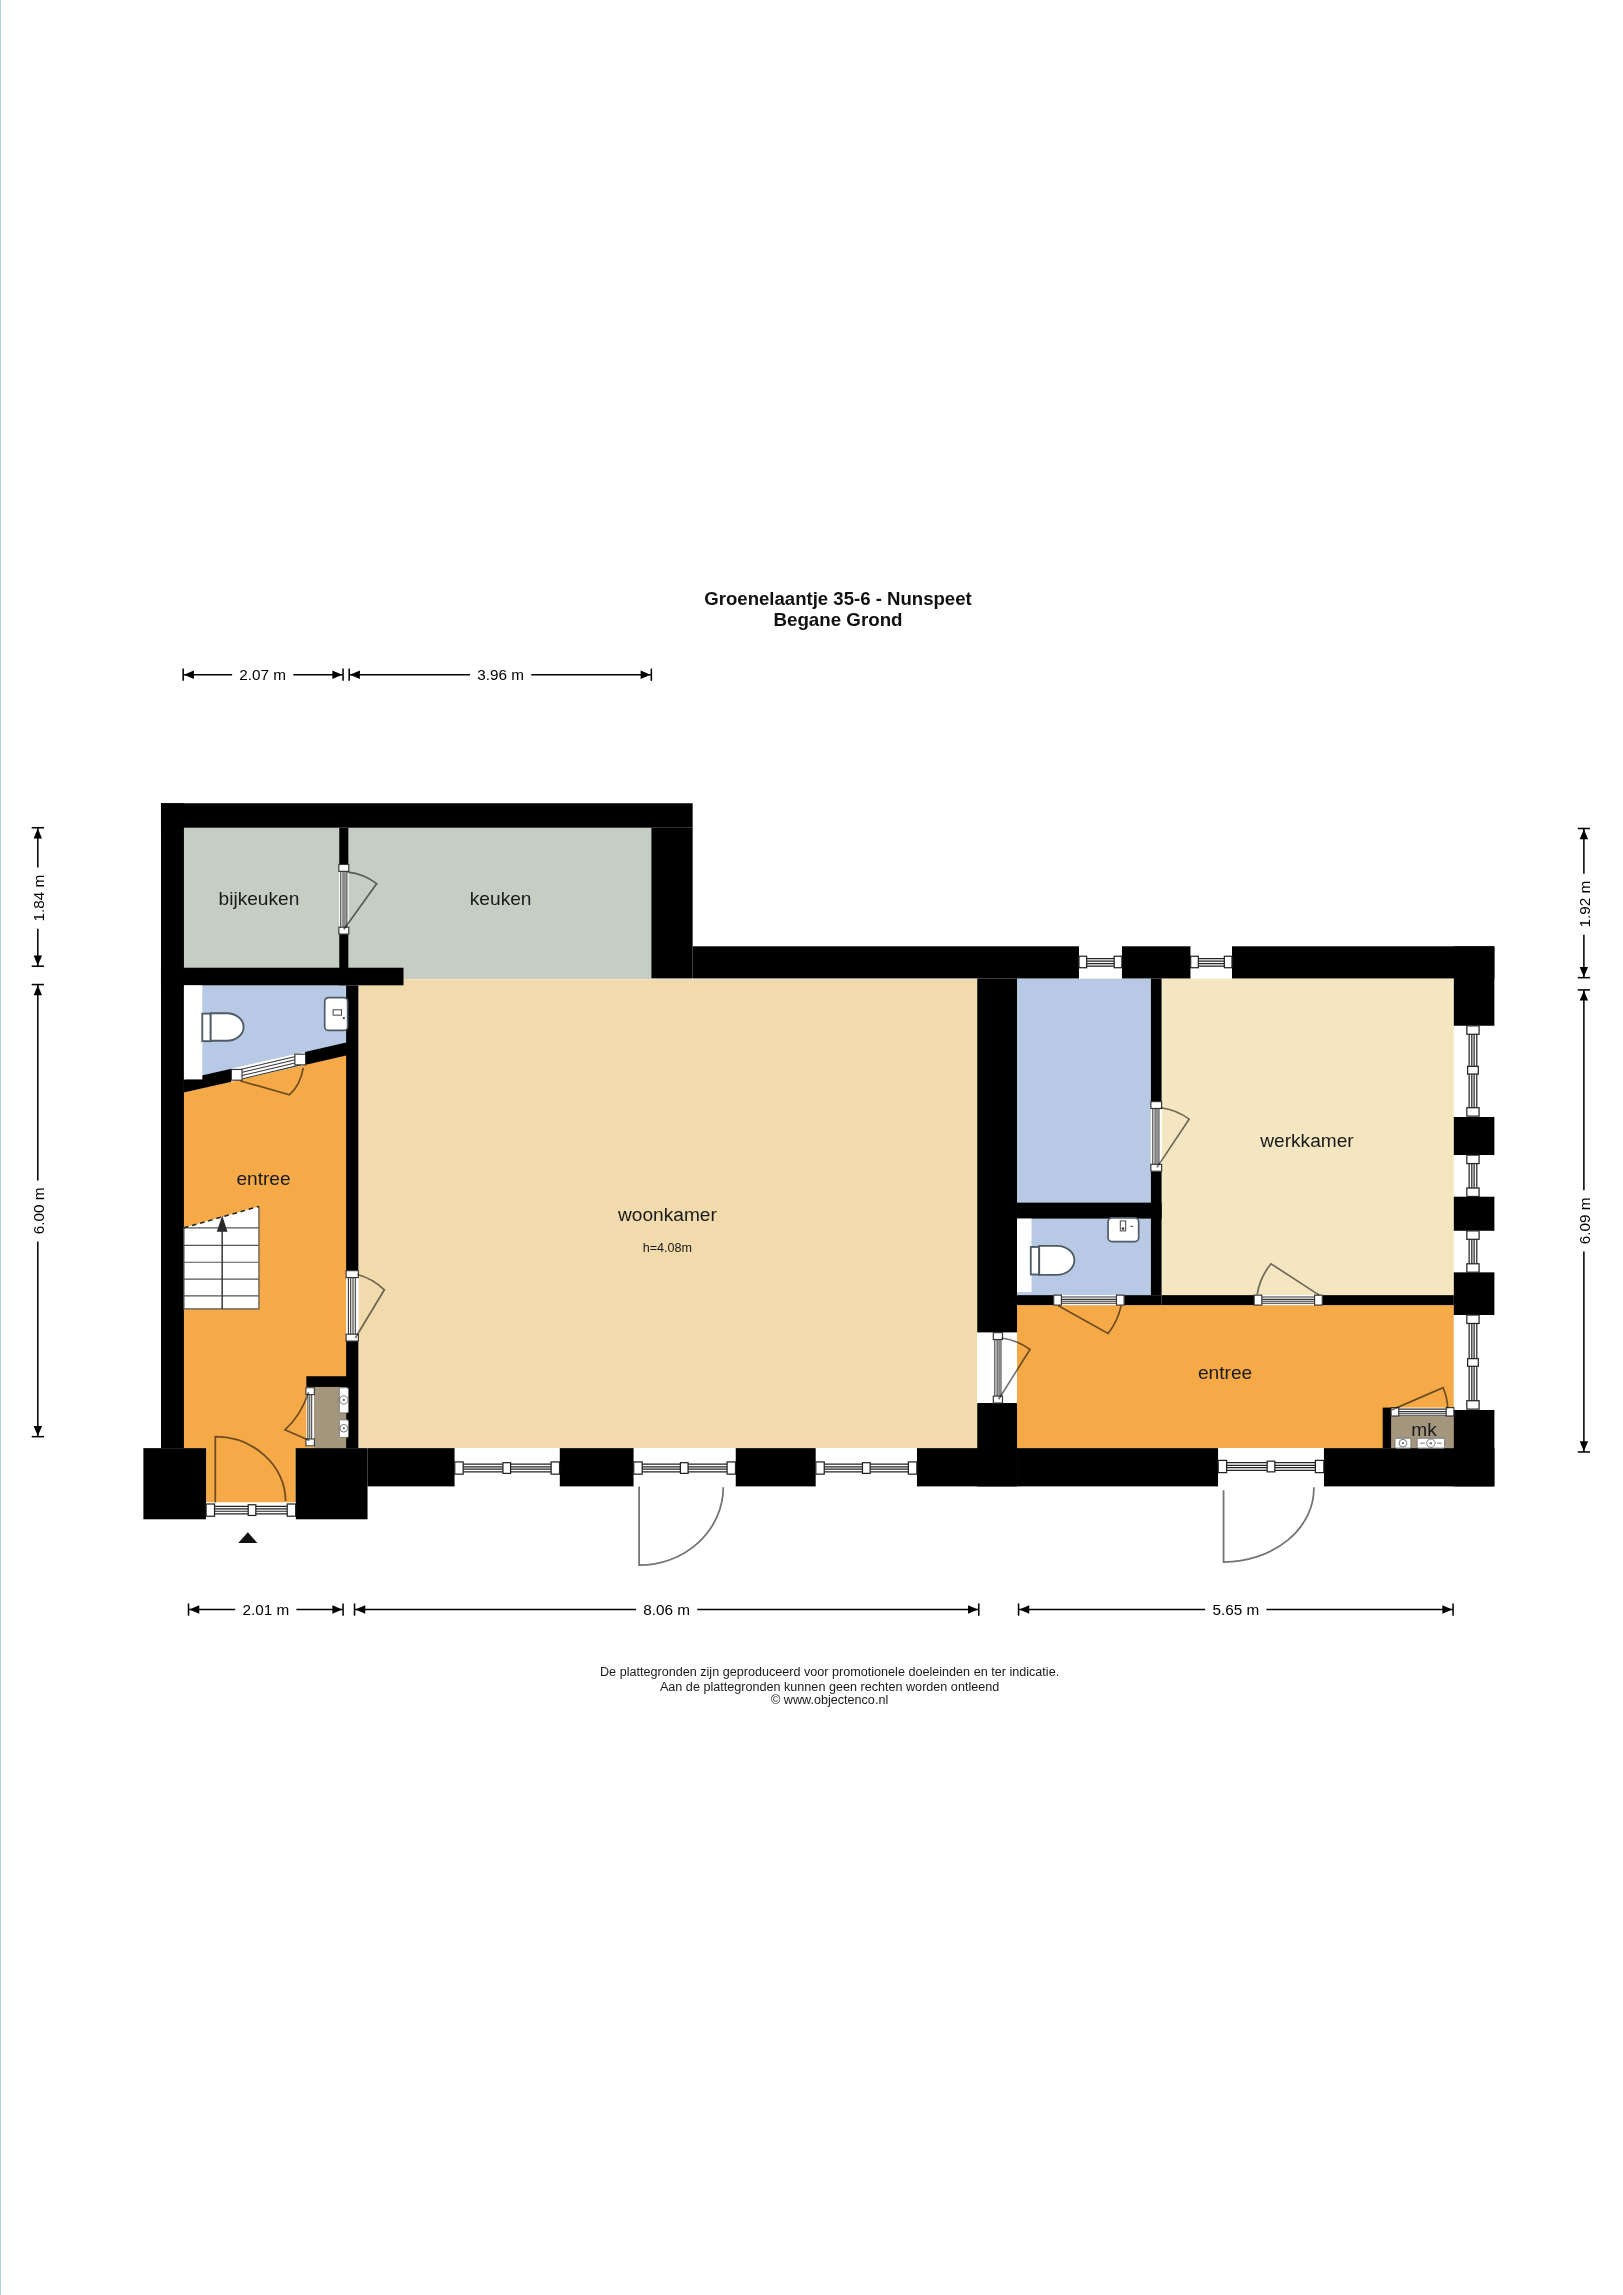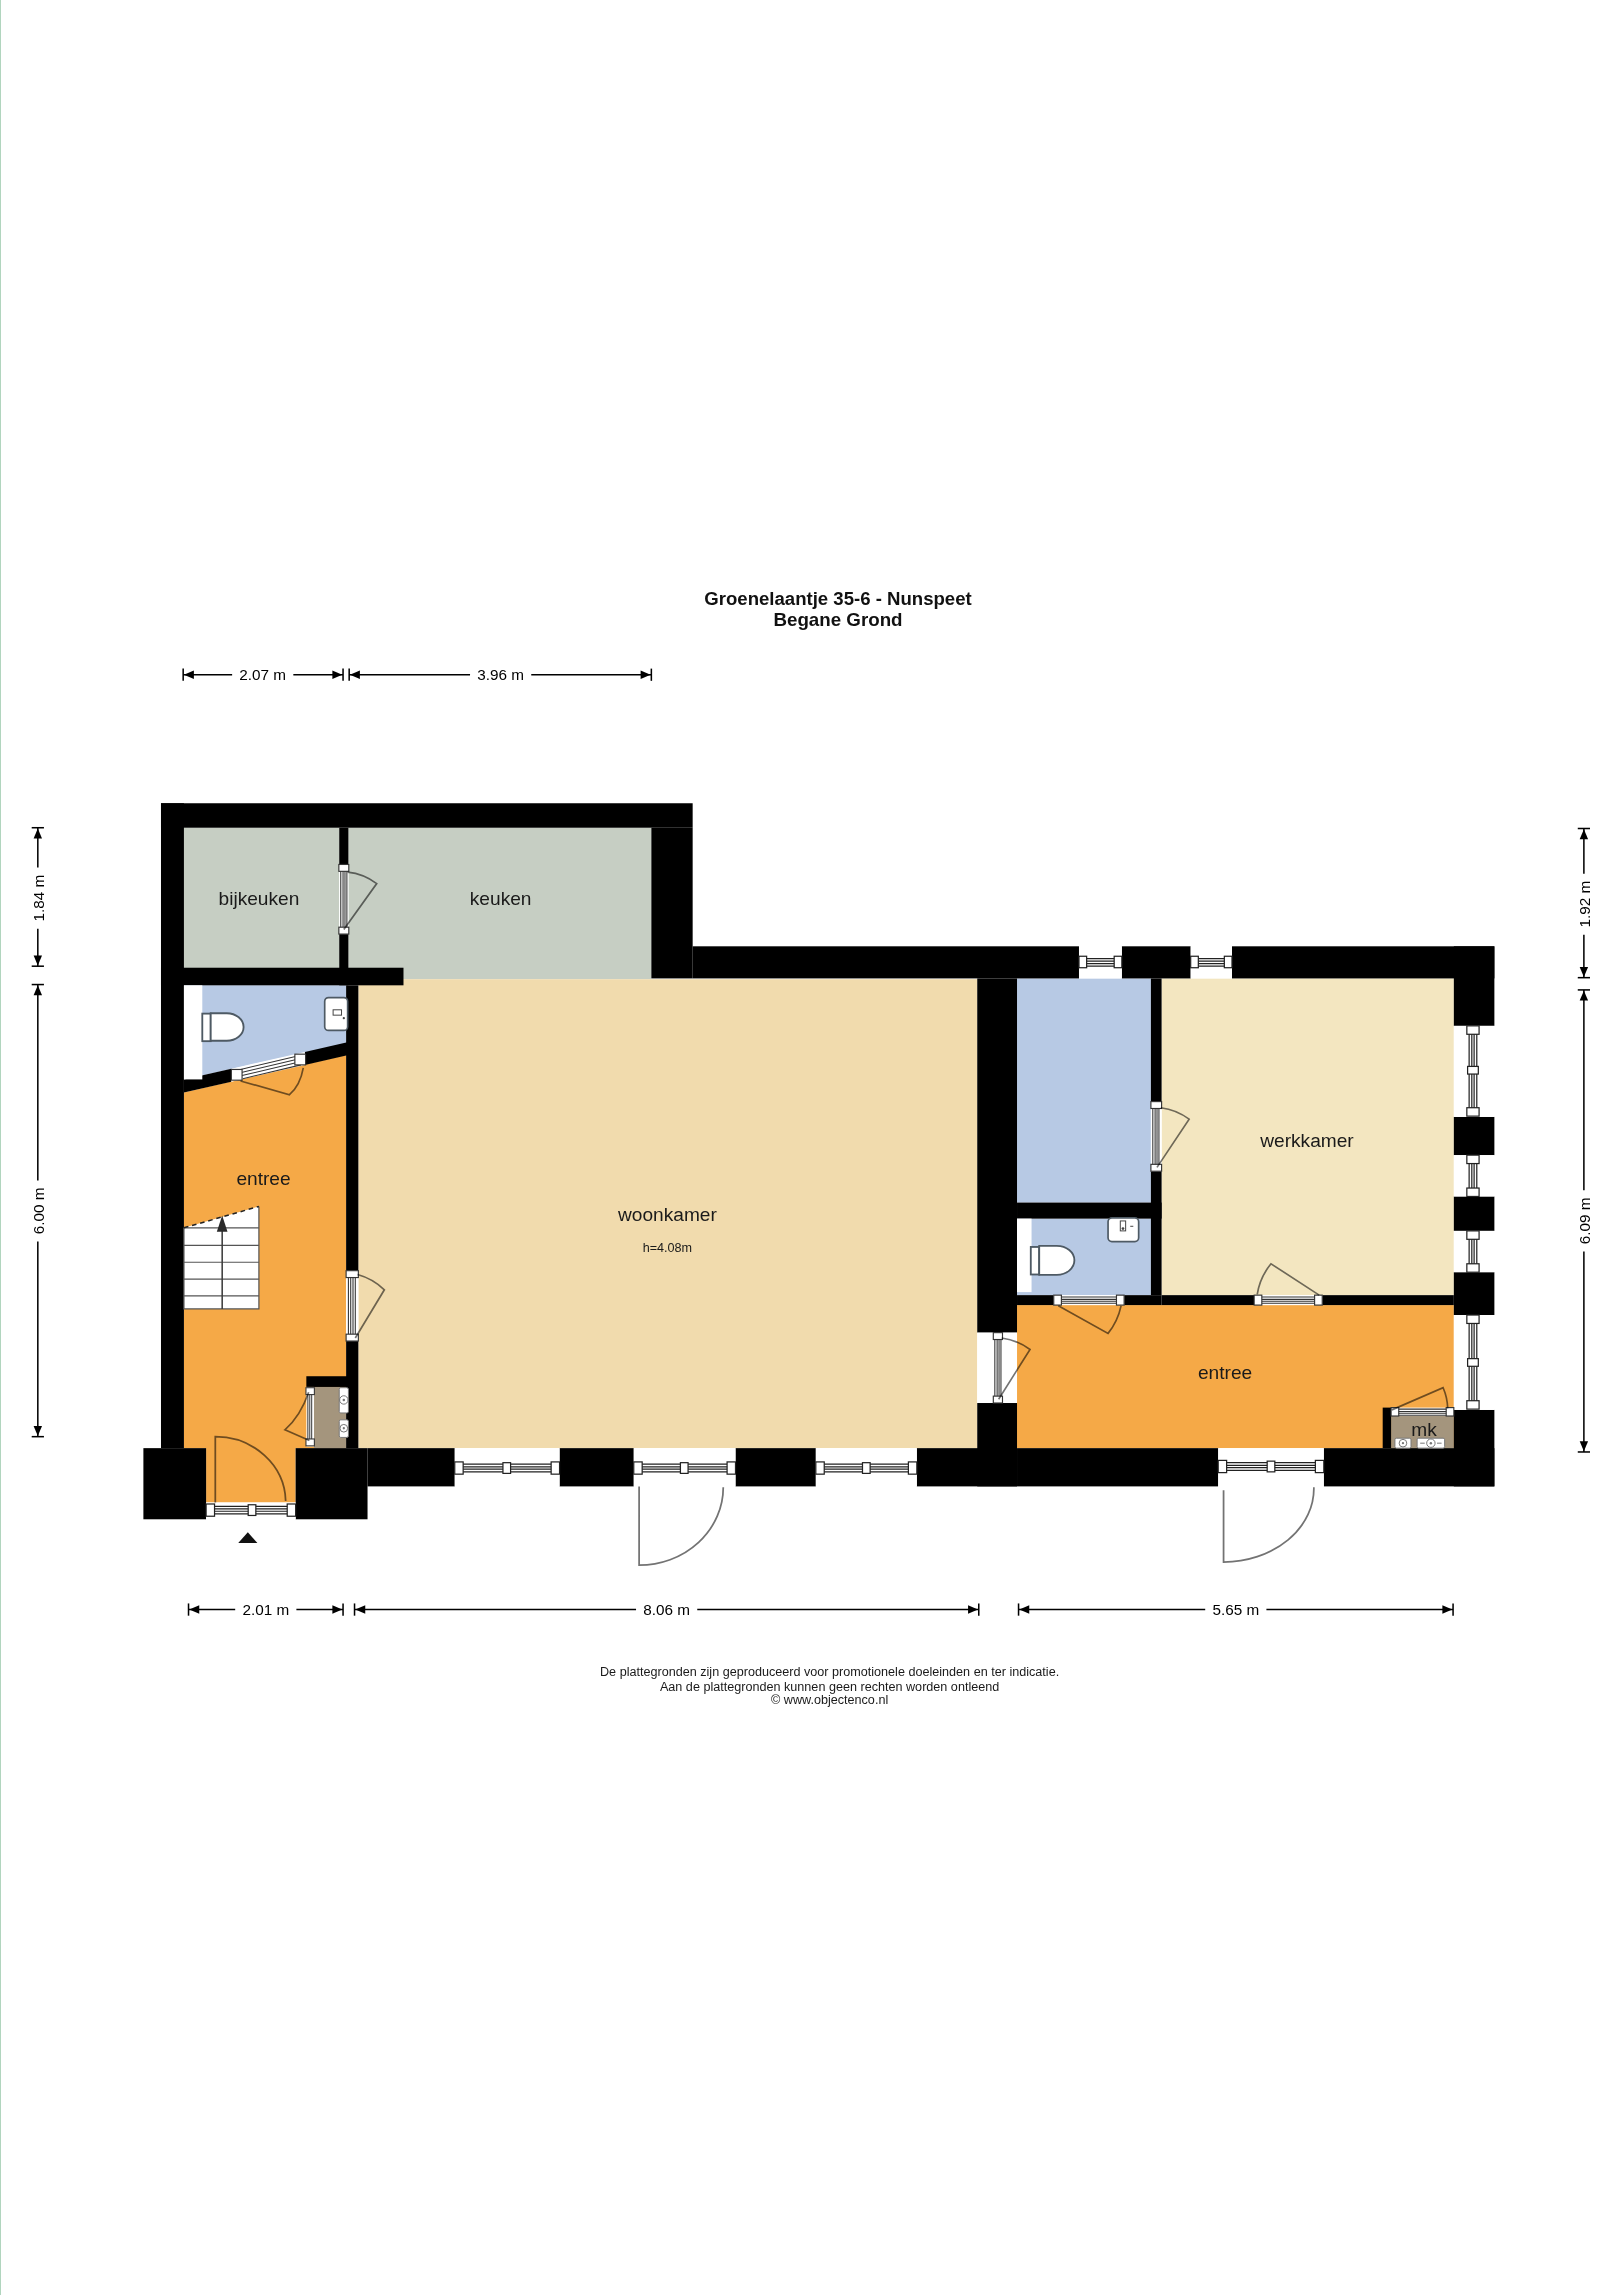--- a/index.html
+++ b/index.html
@@ -1,16 +1,16 @@
 <!DOCTYPE html>
 <html style="font-size:12.2px"><head>
 <meta charset="utf-8">
 <style>
   html,body{margin:0;padding:0;background:#ffffff;}
-  .page{position:relative;width:1624px;height:2295px;background:#15803d;overflow:hidden;
+  .page{position:relative;width:1624px;height:2295px;background:#0369a1;overflow:hidden;
         font-family:"Liberation Sans", sans-serif;}
   svg{position:absolute;left:0;top:0;}
   text{font-family:"Liberation Sans", sans-serif;}
 </style>
 </head>
 <body>
 <div class="page">
 <svg width="1624" height="2295" viewBox="0 0 2122 3000">
 
 <rect x="0" y="0" width="2122" height="3000" fill="#ffffff"></rect>

